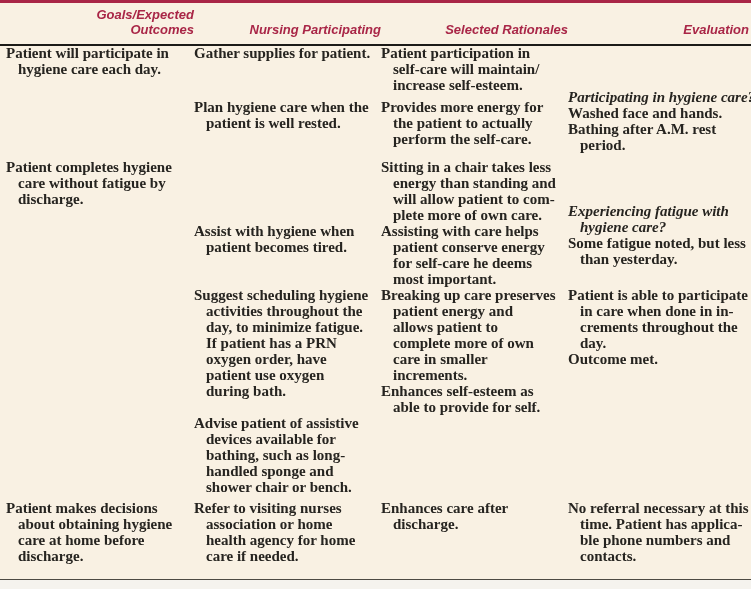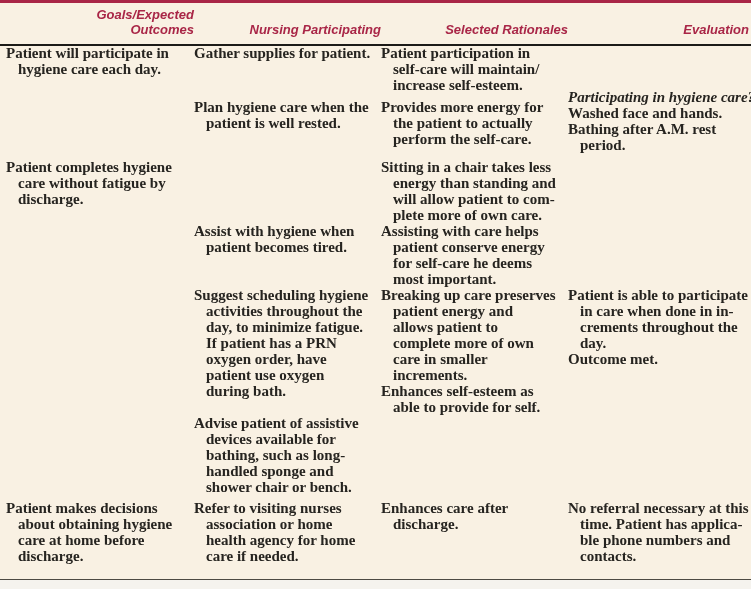--- a/index.html
+++ b/index.html
@@ -97,20 +97,26 @@
       <p class="p">Patient completes hygiene
 care without fatigue by
 discharge.</p>
     </div>
     <div class="cell" style="grid-area:6/3/7/4">
       <p class="p">Sitting in a chair takes less
 energy than standing and
 will allow patient to com-
 plete more of own care.</p>
     </div>
+    <div class="cell" style="grid-area:6/4/8/5">
+      <p class="p q">Experiencing fatigue with
+hygiene care?</p>
+      <p class="p">Some fatigue noted, but less
+than yesterday.</p>
+    </div>
     <div class="cell" style="grid-area:7/2/8/3">
       <p class="p">Assist with hygiene when
 patient becomes tired.</p>
     </div>
     <div class="cell" style="grid-area:7/3/8/4">
       <p class="p">Assisting with care helps
 patient conserve energy
 for self-care he deems
 most important.</p>
     </div>

